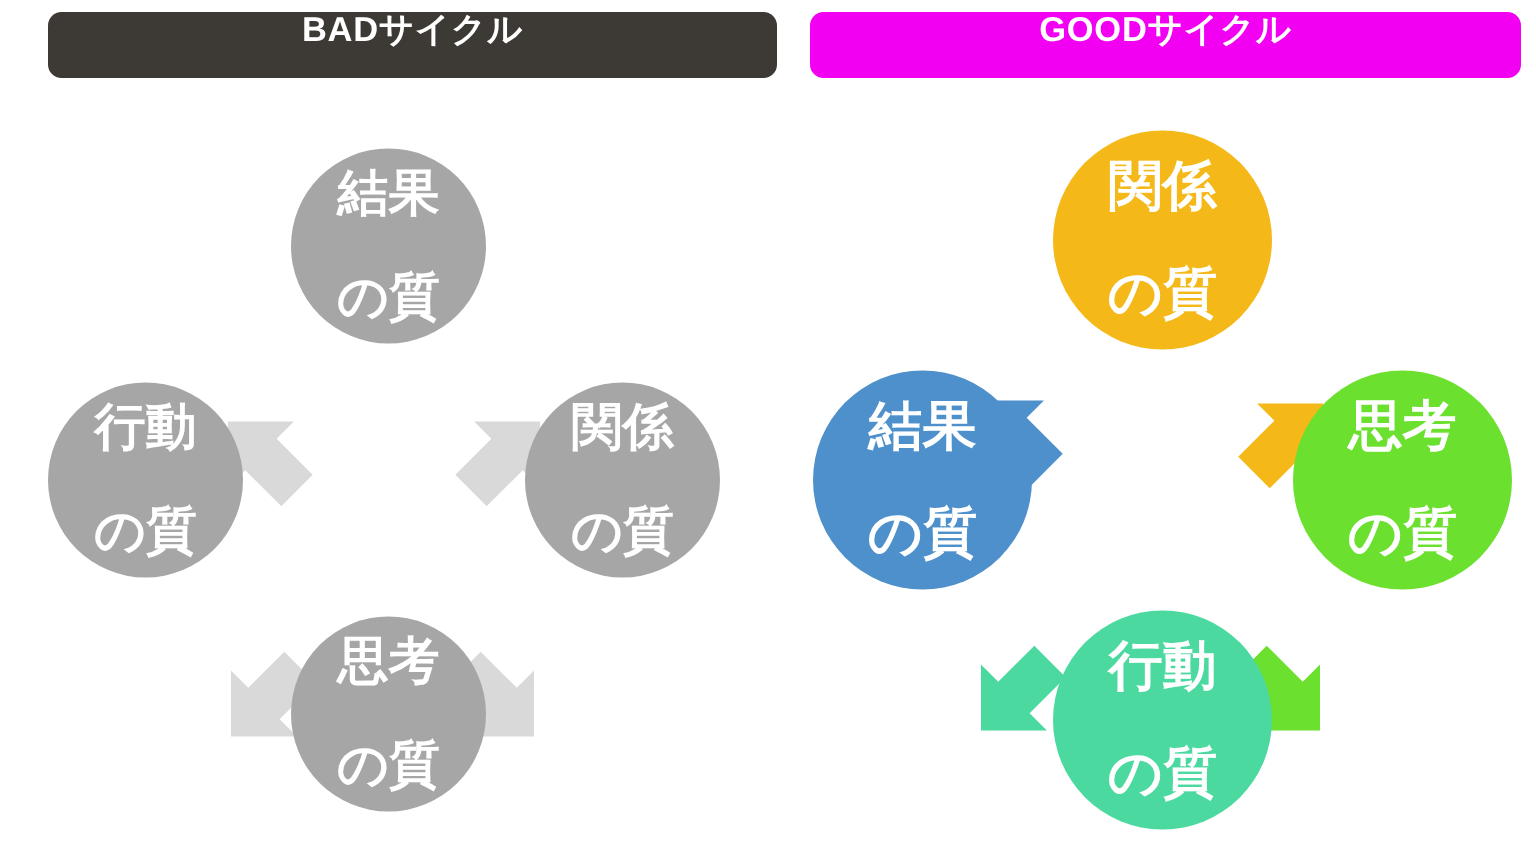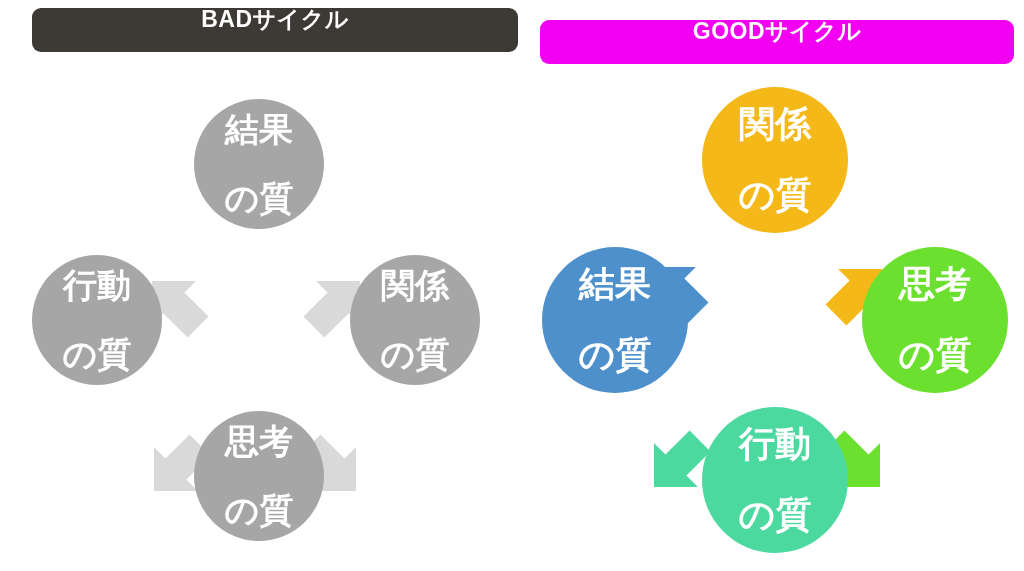--- a/index.html
+++ b/index.html
@@ -42,21 +42,21 @@
     white-space: nowrap;
   }
   #bad-header {
     left: 32px;
     top: 8px;
     width: 486px;
     background: #3D3935;
   }
   #good-header {
     left: 540px;
-    top: 20px;
+    top: 8px;
     width: 474px;
     background: #F200F2;
   }
 
   
   .cycle-panel {
     position: absolute;
     top: 55px;
     height: 516px;
   }

